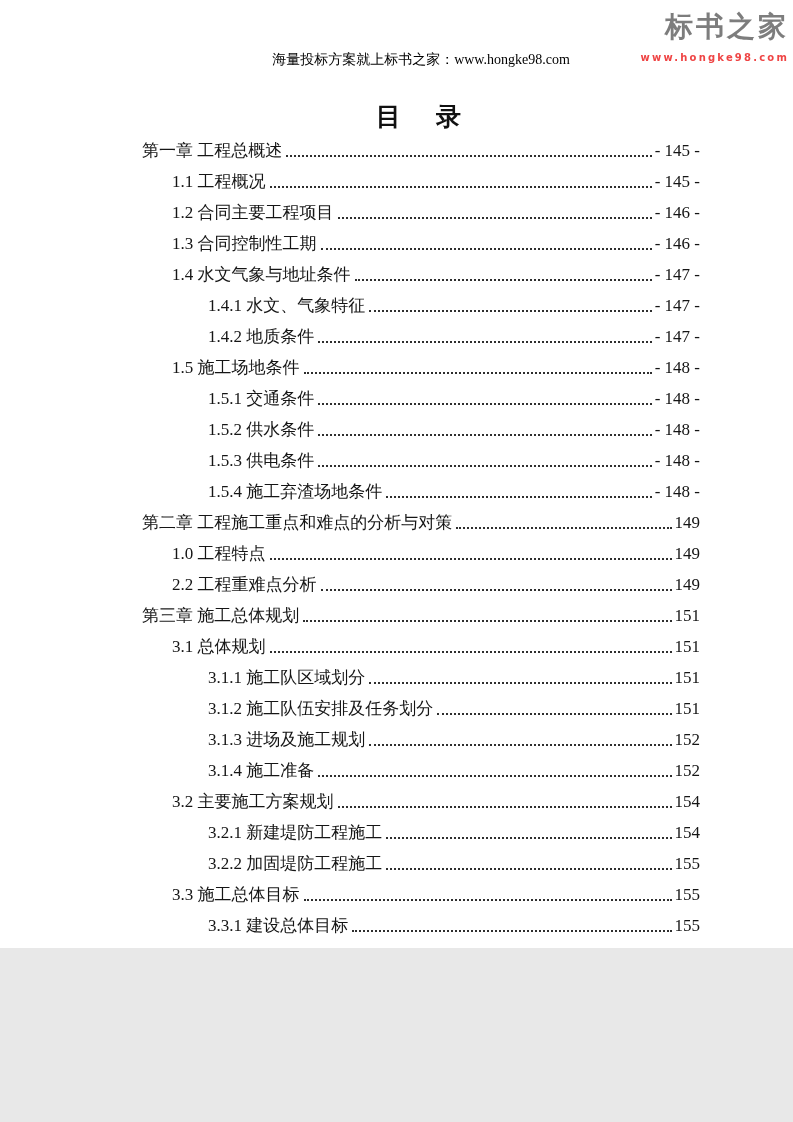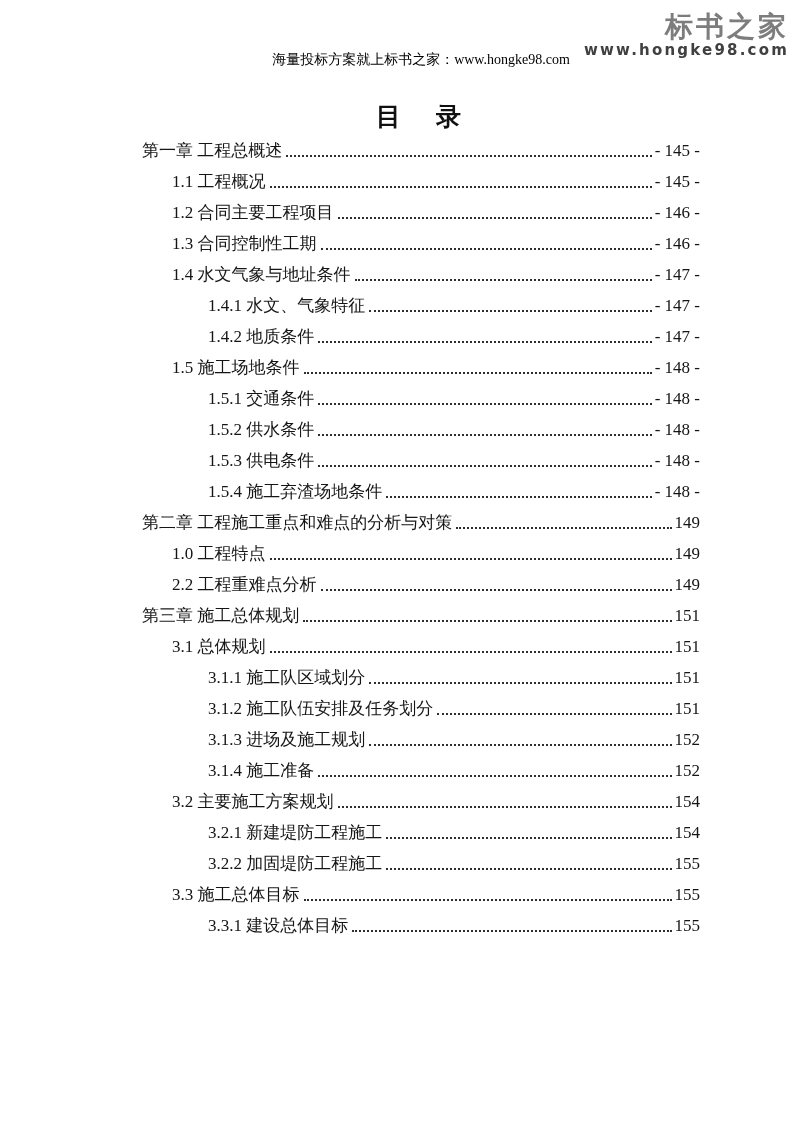--- a/index.html
+++ b/index.html
@@ -1,39 +1,39 @@
 <!DOCTYPE html>
 <html><head>
 <meta charset="utf-8">
 <style>
   * { margin:0; padding:0; box-sizing:border-box; }
   html,body { background:#e8e8e8; }
   .page {
     position:relative;
-    width:793px; height:1122px;
+    width:793px; height:948px;
     background:#ffffff;
     margin:0 auto;
     overflow:hidden;
     font-family:"Liberation Serif","DejaVu Serif",serif;
     color:#151515;
   }
   
   .logo {
     position:absolute; top:13px; right:4px;
     text-align:right; line-height:1;
   }
   .logo-title {
     font-family:"DejaVu Sans","Liberation Sans",sans-serif;
     font-weight:bold; font-size:28px; letter-spacing:3px;
     color:#7d7d7d;
   }
   .logo-url {
     font-family:"DejaVu Sans","Liberation Sans",sans-serif;
-    font-weight:bold; font-size:15px; letter-spacing:2.2px;
-    color:#404040; margin-top:2px;
+    font-weight:bold; font-size:10px; letter-spacing:2.2px;
+    color:#ef4444; margin-top:12px;
   }
   
   .content { position:absolute; left:142px; top:0; width:558px; }
   .header-note {
     margin-top:52px; text-align:center;
     font-size:14px; color:#000000; line-height:16px;
   }
   .doc-title-wrap { text-align:center; margin-top:27px; height:33px; }
   .doc-title {
     display:inline-block;

